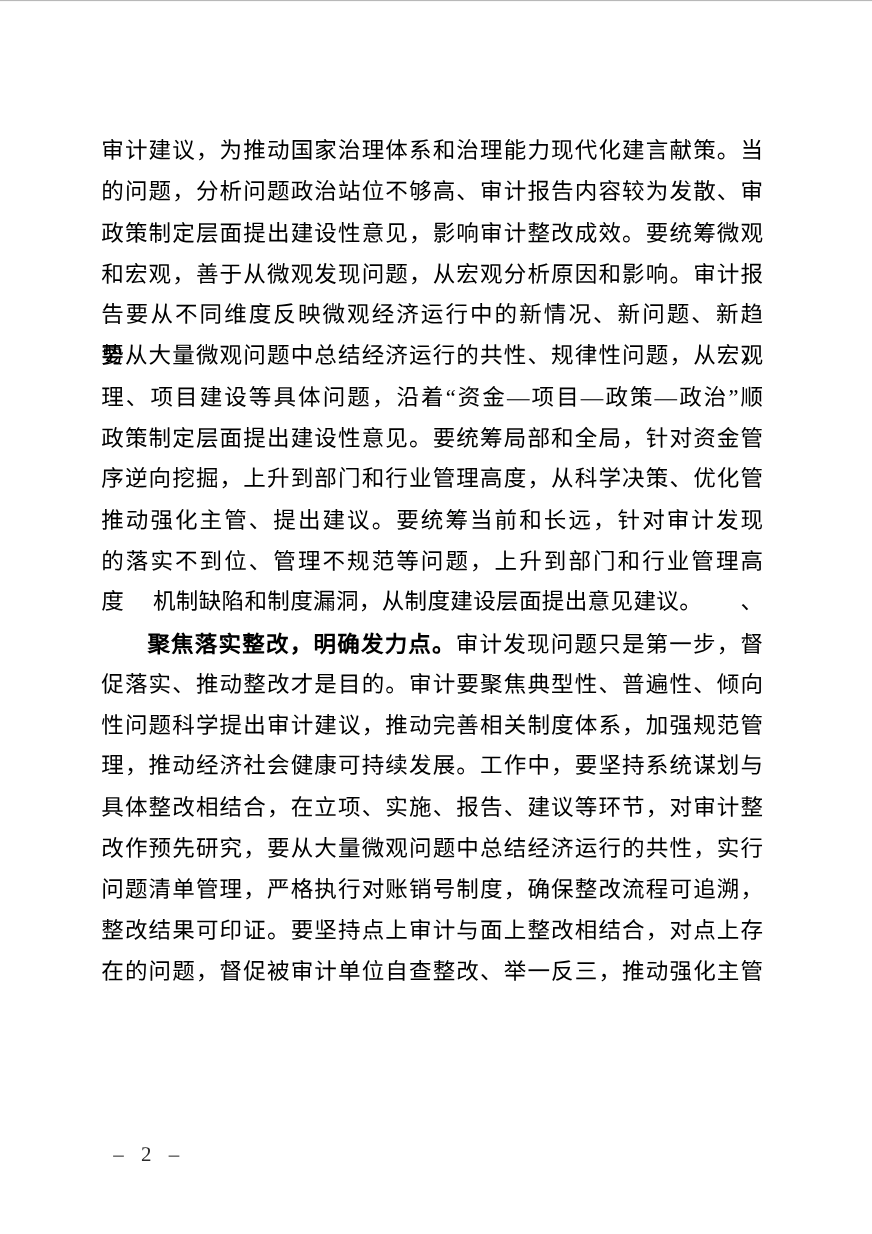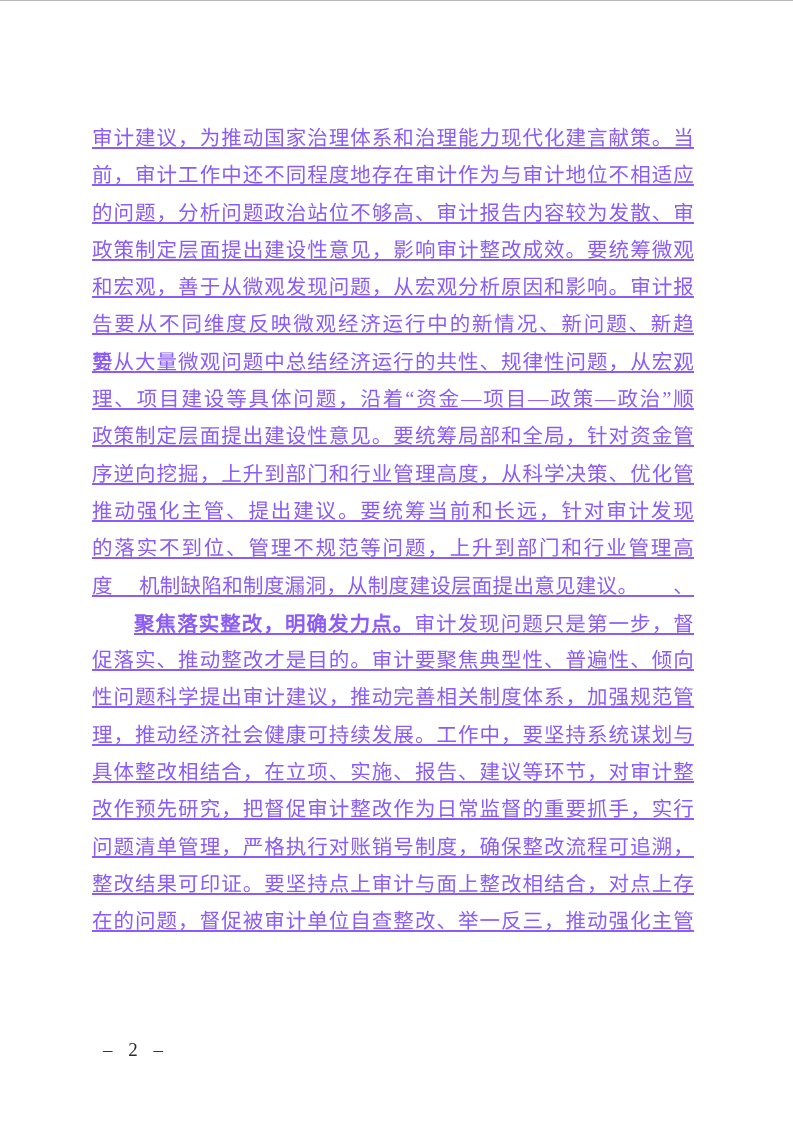--- a/index.html
+++ b/index.html
@@ -21,23 +21,22 @@
     left: 0;
     width: 793px;
     height: 1px;
     background: #b8b8b8;
   }
   .text-block {
     position: absolute;
     left: 92px;
     top: 120px;
     width: 602px;
-    color: #8b5cf6;
+    color: #000000;
     font-size: 20.5px;
-    text-decoration: underline;
   }
   .line {
     height: 37.3px;
     line-height: 37.3px;
     text-align: justify;
     text-align-last: justify;
     text-justify: inter-character;
     letter-spacing: 0.3px;
   }
   .line.para-end {
@@ -64,39 +63,38 @@
   }
 </style>
 </head>
 <body>
 
 <div class="page">
   <div class="scan-edge"></div>
 
   <div class="text-block">
     <div class="line">审计建议，为推动国家治理体系和治理能力现代化建言献策。当</div>
-    <div class="line">前，审计工作中还不同程度地存在审计作为与审计地位不相适应</div>
     <div class="line">的问题，分析问题政治站位不够高、审计报告内容较为发散、审</div>
     <div class="line">政策制定层面提出建设性意见，影响审计整改成效。要统筹微观</div>
     <div class="line">和宏观，善于从微观发现问题，从宏观分析原因和影响。审计报</div>
     <div class="line">告要从不同维度反映微观经济运行中的新情况、新问题、新趋势，</div>
     <div class="line">要从大量微观问题中总结经济运行的共性、规律性问题，从宏观</div>
     <div class="line">理、项目建设等具体问题，沿着“资金—项目—政策—政治”顺</div>
     <div class="line">政策制定层面提出建设性意见。要统筹局部和全局，针对资金管</div>
     <div class="line">序逆向挖掘，上升到部门和行业管理高度，从科学决策、优化管</div>
     <div class="line">推动强化主管、提出建议。要统筹当前和长远，针对审计发现</div>
     <div class="line">的落实不到位、管理不规范等问题，上升到部门和行业管理高度、</div>
     <div class="line para-end">机制缺陷和制度漏洞，从制度建设层面提出意见建议。</div>
     <div class="line indent">
       <span class="bold-lead">聚焦落实整改，明确发力点。</span><span>审计发现问题只是第一步，督</span>
     </div>
     <div class="line">促落实、推动整改才是目的。审计要聚焦典型性、普遍性、倾向</div>
     <div class="line">性问题科学提出审计建议，推动完善相关制度体系，加强规范管</div>
     <div class="line">理，推动经济社会健康可持续发展。工作中，要坚持系统谋划与</div>
     <div class="line">具体整改相结合，在立项、实施、报告、建议等环节，对审计整</div>
-    <div class="line">改作预先研究，把督促审计整改作为日常监督的重要抓手，实行</div>
+    <div class="line">改作预先研究，要从大量微观问题中总结经济运行的共性，实行</div>
     <div class="line">问题清单管理，严格执行对账销号制度，确保整改流程可追溯，</div>
     <div class="line">整改结果可印证。要坚持点上审计与面上整改相结合，对点上存</div>
     <div class="line">在的问题，督促被审计单位自查整改、举一反三，推动强化主管</div>
   </div>
 
   <div class="page-number">– 2 –</div>
 </div>
 
 </body></html>

